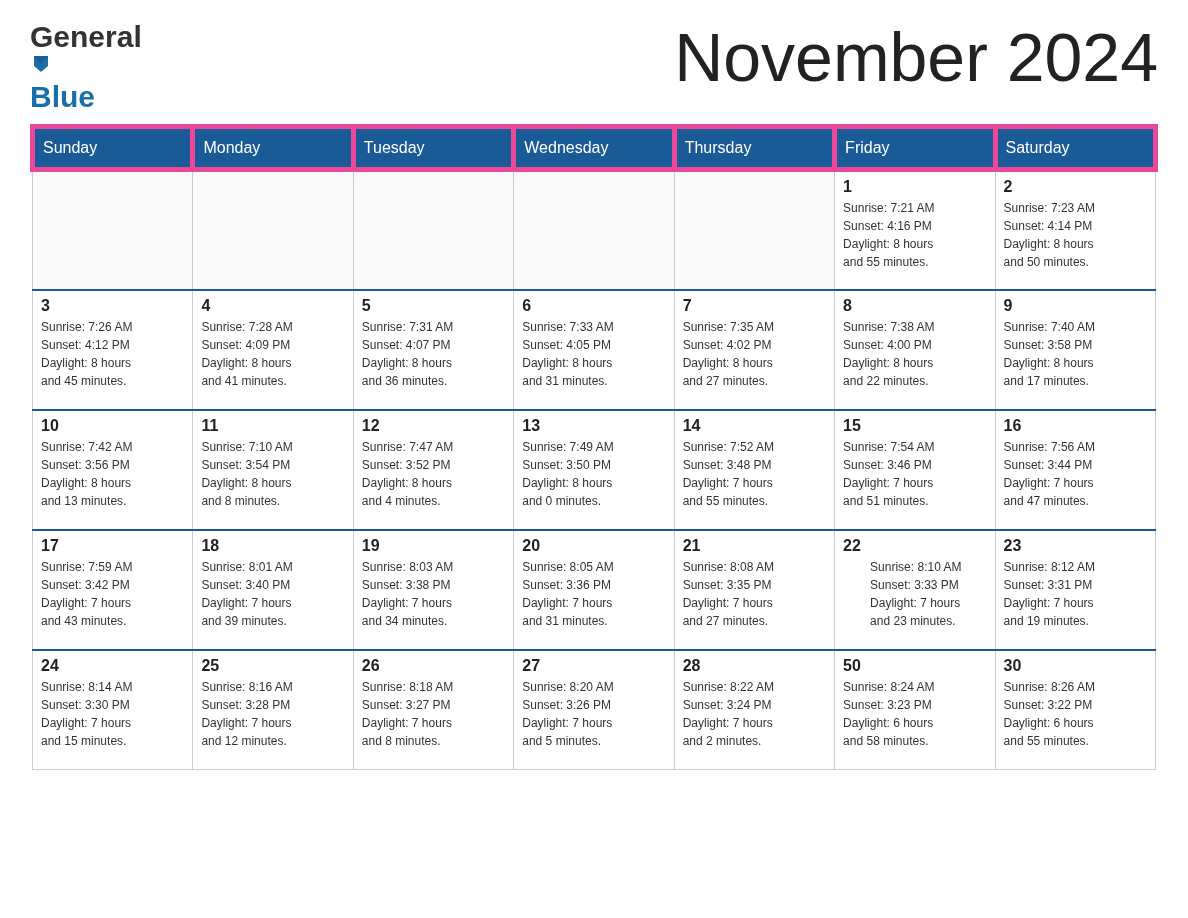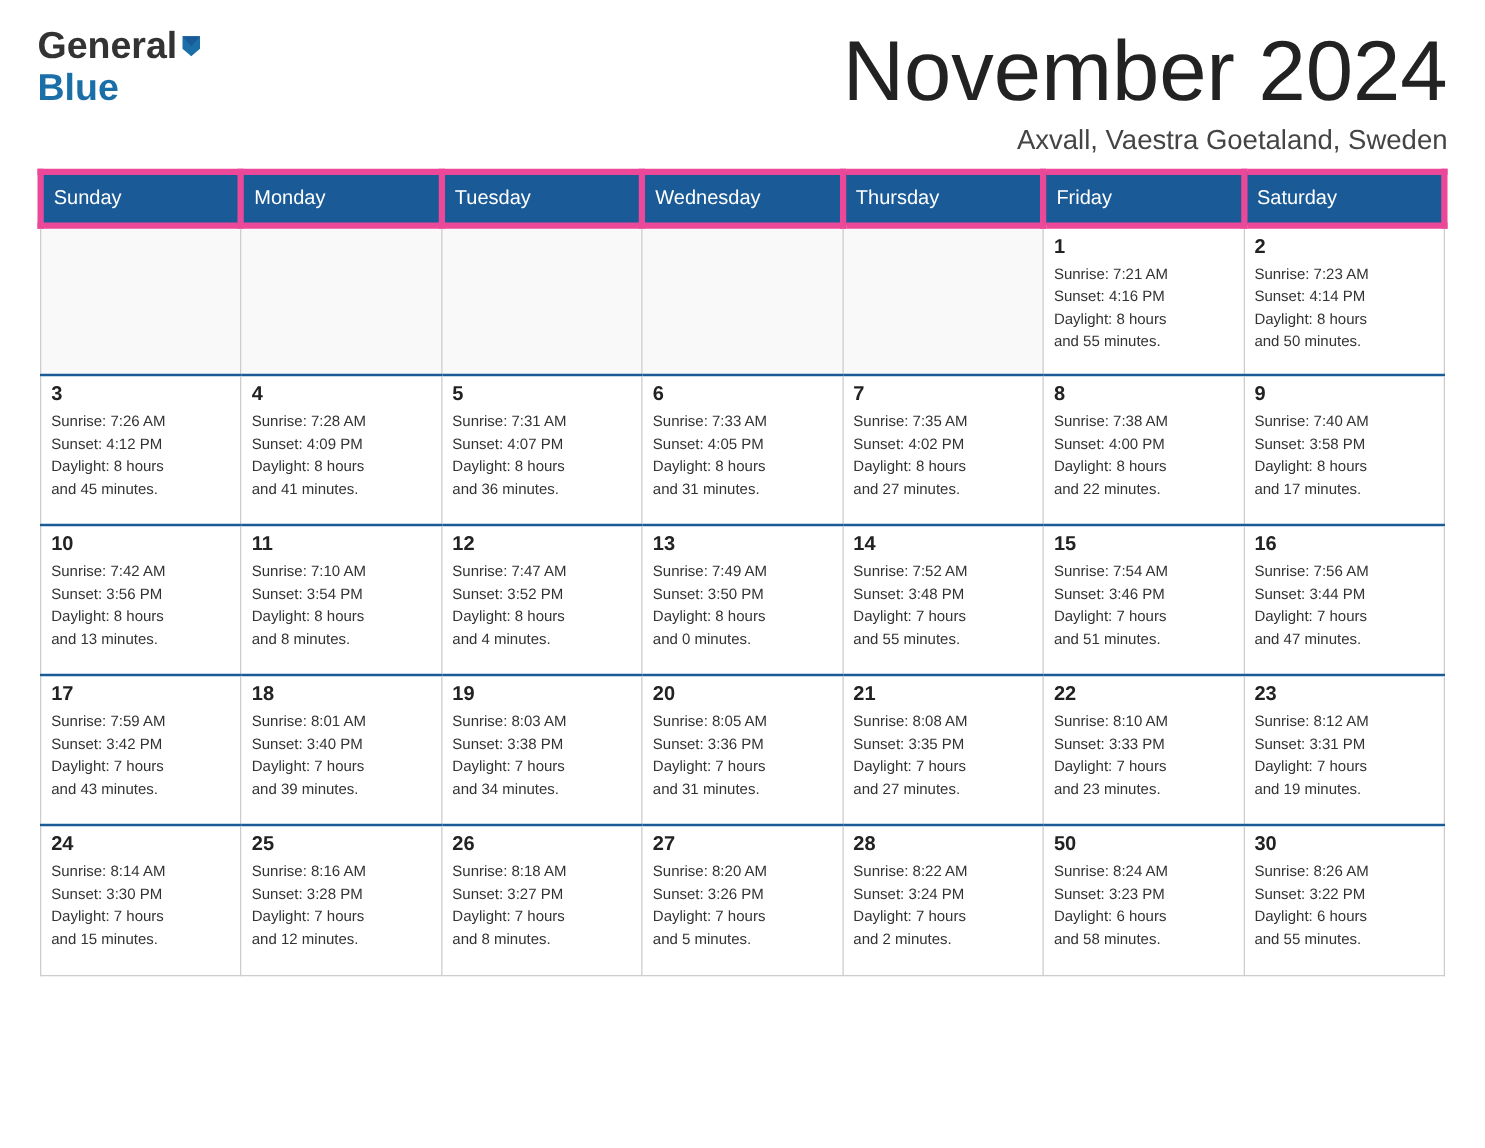--- a/index.html
+++ b/index.html
@@ -73,22 +73,23 @@
     .day-info {
       font-size: 12px;
       color: #333;
       line-height: 1.5;
     }
     .empty-cell {
       background: #f9f9f9;
     }
     .logo-wrapper {
       display: flex;
-      align-items: flex-end;
+      align-items: flex-start;
       gap: 0;
+      flex-direction: column;
     }
     .logo-general {
       font-size: 30px;
       font-weight: bold;
       color: #333;
     }
     .logo-arrow {
       display: inline-block;
       position: relative;
       top: -2px;
@@ -110,21 +111,20 @@
         <svg width="22" height="22" viewBox="0 0 22 22">
           <polygon points="4,4 18,4 18,14 11,20 4,14" fill="#1a6fa8"></polygon>
           <polygon points="4,4 18,4 11,12" fill="#1a5a96"></polygon>
         </svg>
       </span>
     </div>
     <span class="logo-blue-text">Blue</span>
   </div>
   <div class="title-section">
     <div class="month-title">November 2024</div>
-    <div class="location-title">Axvall, Vaestra Goetaland, Sweden</div>
   </div>
 </div>
 
 <table class="calendar-table">
   <thead>
     <tr>
     <th>Sunday</th>
         <th>Monday</th>
         <th>Tuesday</th>
         <th>Wednesday</th>
@@ -288,21 +288,21 @@
         </td>
         <td>
           <span class="day-number">21</span>
           <div class="day-info" style="white-space: pre-line;">Sunrise: 8:08 AM
 Sunset: 3:35 PM
 Daylight: 7 hours
 and 27 minutes.</div>
         </td>
         <td>
           <span class="day-number">22</span>
-          <div class="day-info" style="white-space: pre-line;">Sunrise: 8:10 AM
+          <div class="day-info" style="white-space: pre-line; margin-left: 27px;">Sunrise: 8:10 AM
 Sunset: 3:33 PM
 Daylight: 7 hours
 and 23 minutes.</div>
         </td>
         <td>
           <span class="day-number">23</span>
           <div class="day-info" style="white-space: pre-line;">Sunrise: 8:12 AM
 Sunset: 3:31 PM
 Daylight: 7 hours
 and 19 minutes.</div>

